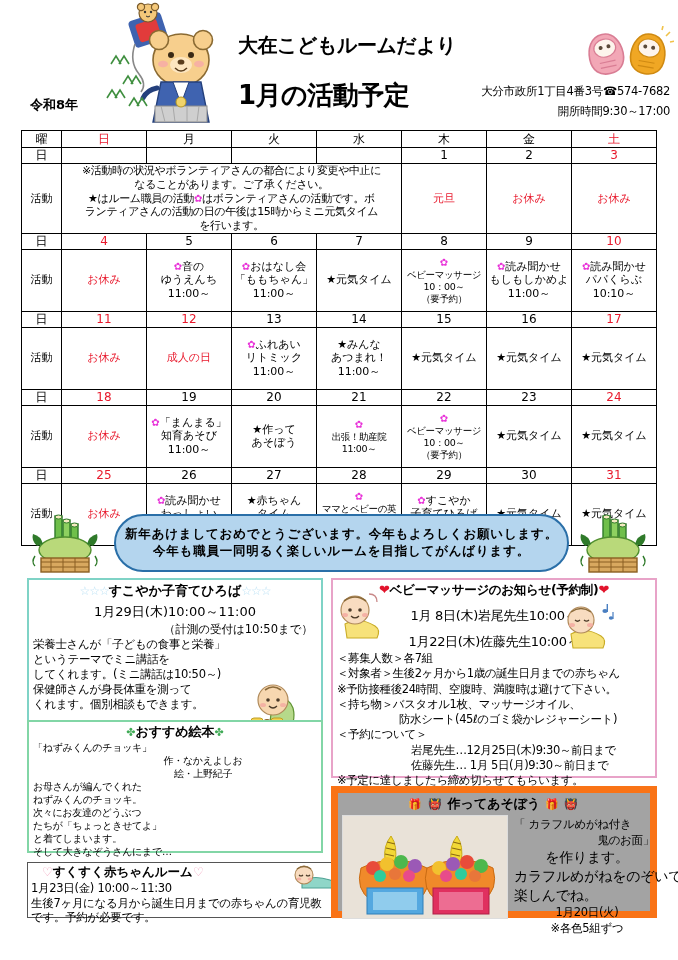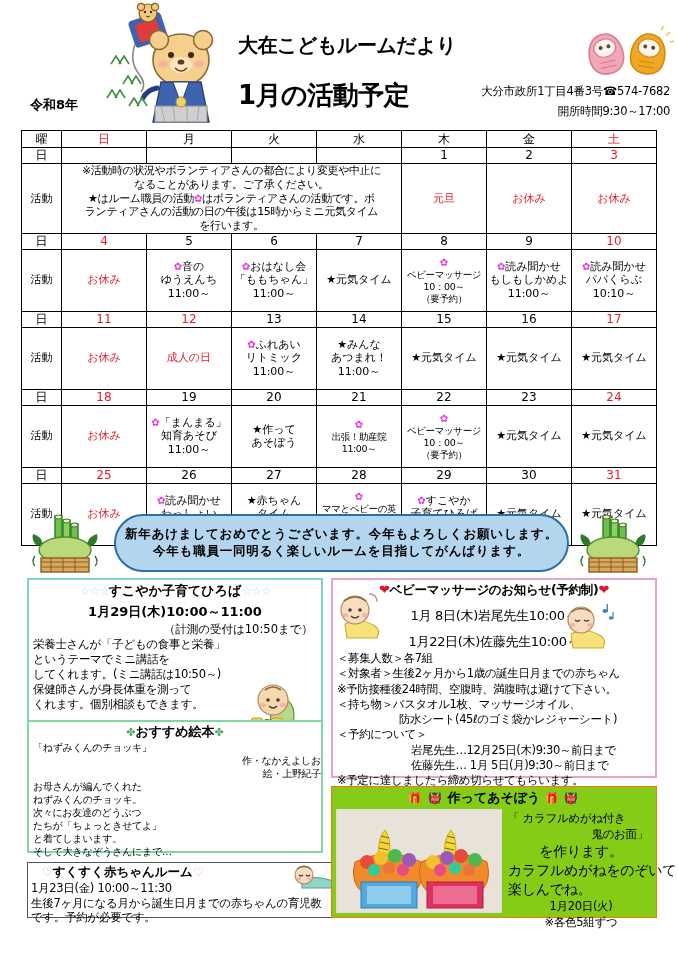--- a/index.html
+++ b/index.html
@@ -142,37 +142,37 @@
   }
 
   
   #box-sukoyaka {
     left: 27px; top: 578px;
     width: 296px; height: 168px;
     border: 2px solid #7fd3c6;
   }
   #box-sukoyaka .box-title { font-size: 13px; margin-top: 2px; }
   .star-deco { color: #bfe3f5; font-size: 12px; letter-spacing: -1px; }
-  .sk-date { text-align: center; font-size: 13px; margin-top: 3px; font-weight: bold; }
+  .sk-date { text-align: center; font-size: 13px; margin-top: 3px; }
   .sk-sub { text-align: right; font-size: 11.5px; padding-right: 8px; margin-top: 1px; }
   .sk-body { font-size: 11.5px; padding-left: 4px; line-height: 1.3; letter-spacing: -0.3px; }
   .sk-body div { white-space: nowrap; }
   .sk-img { position: absolute; right: 6px; bottom: 4px; width: 94px; height: 62px; }
 
   
   #box-ehon {
     left: 27px; top: 720px;
     width: 296px; height: 133px;
     border: 2px solid #82d6a6;
   }
   #box-ehon .box-title { font-size: 13px; margin-top: 1px; }
   .clover { color: #3faa55; font-size: 11px; }
   .eh-body { font-size: 10px; padding-left: 4px; line-height: 1.3; letter-spacing: -0.3px; }
   .eh-body div { white-space: nowrap; }
-  .eh-right { text-align: right; padding-left: 52px; }
+  .eh-right { text-align: center; padding-left: 52px; }
   .eh-cover {
     position: absolute;
     right: 8px; top: 14px;
     width: 106px; height: 108px;
     background: #2b6a33;
     border: 1px solid #1d4d25;
     padding: 6px;
   }
   .eh-cover-inner {
     width: 100%; height: 100%;
@@ -207,22 +207,22 @@
   .bm-body div { white-space: nowrap; }
   .bm-ind1 { padding-left: 62px; }
   .bm-ind2 { padding-left: 74px; }
   .bm-baby-l { position: absolute; left: 2px; top: 10px; width: 56px; height: 52px; }
   .bm-baby-r { position: absolute; right: 38px; top: 22px; width: 62px; height: 48px; }
 
   
   #box-tsukutte {
     left: 331px; top: 786px;
     width: 326px; height: 132px;
-    background: #84cc16;
-    border: 1px solid #f97316;
+    background: #a3a3a3;
+    border: 7px solid #f97316;
   }
   #box-tsukutte .box-title { font-size: 13px; margin-top: 2px; }
   .ts-photo {
     position: absolute;
     left: 4px; top: 22px;
     width: 166px; height: 104px;
     overflow: hidden;
     background: #efe9e2;
     border: 1px solid #ddd;
   }

